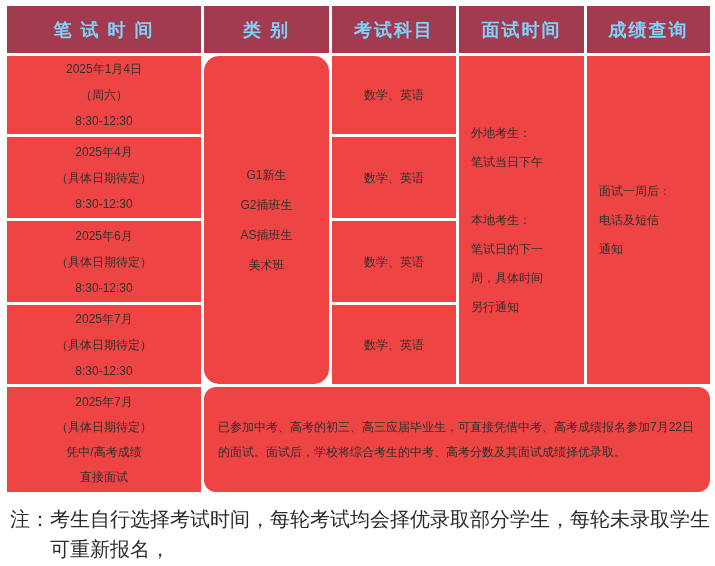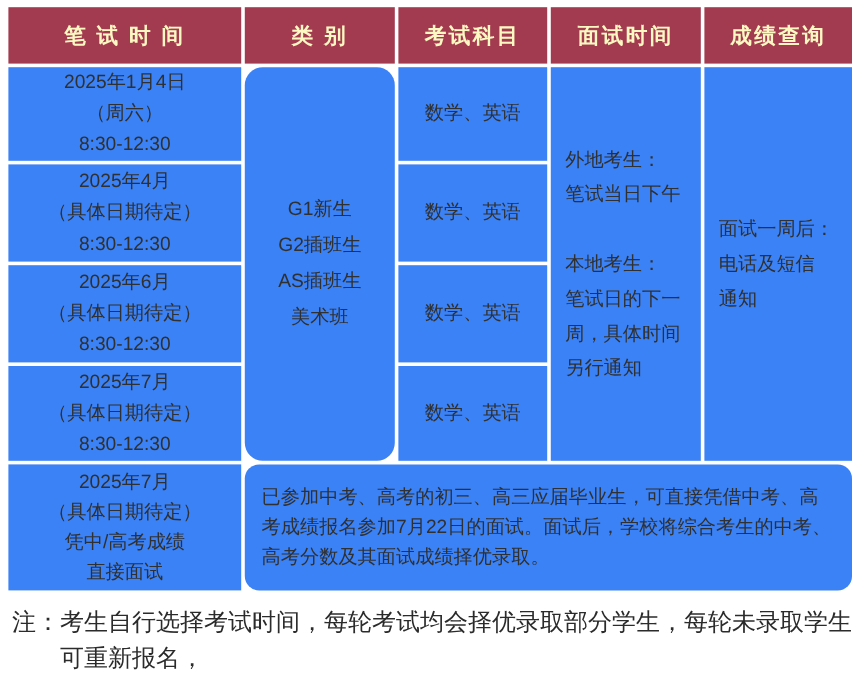--- a/index.html
+++ b/index.html
@@ -14,34 +14,34 @@
     position:absolute;
     left:7px; top:6px;
     width:703px; height:486px;
     display:grid;
     grid-template-columns:194px 125px 124px 125px 123px;
     grid-template-rows:47px 78px 81px 81px 79px 105px;
     gap:3px;
     background:#ffffff;
   }
   .cell {
-    background:#3b82f6;
+    background:#ef4444;
     display:flex;
     flex-direction:column;
     justify-content:center;
     align-items:center;
     text-align:center;
     white-space:pre-line;
-    font-size:16px;
+    font-size:12px;
     line-height:26px;
     color:#303030;
   }
   .th {
     background:#A23B50;
-    color:#fef9c3;
+    color:#7dd3fc;
     font-weight:bold;
     font-size:18px;
     letter-spacing:2px;
     line-height:20px;
   }
   .cell-cat { line-height:30px; }
   .cell-left {
     align-items:flex-start;
     text-align:left;
     padding-left:12px;

